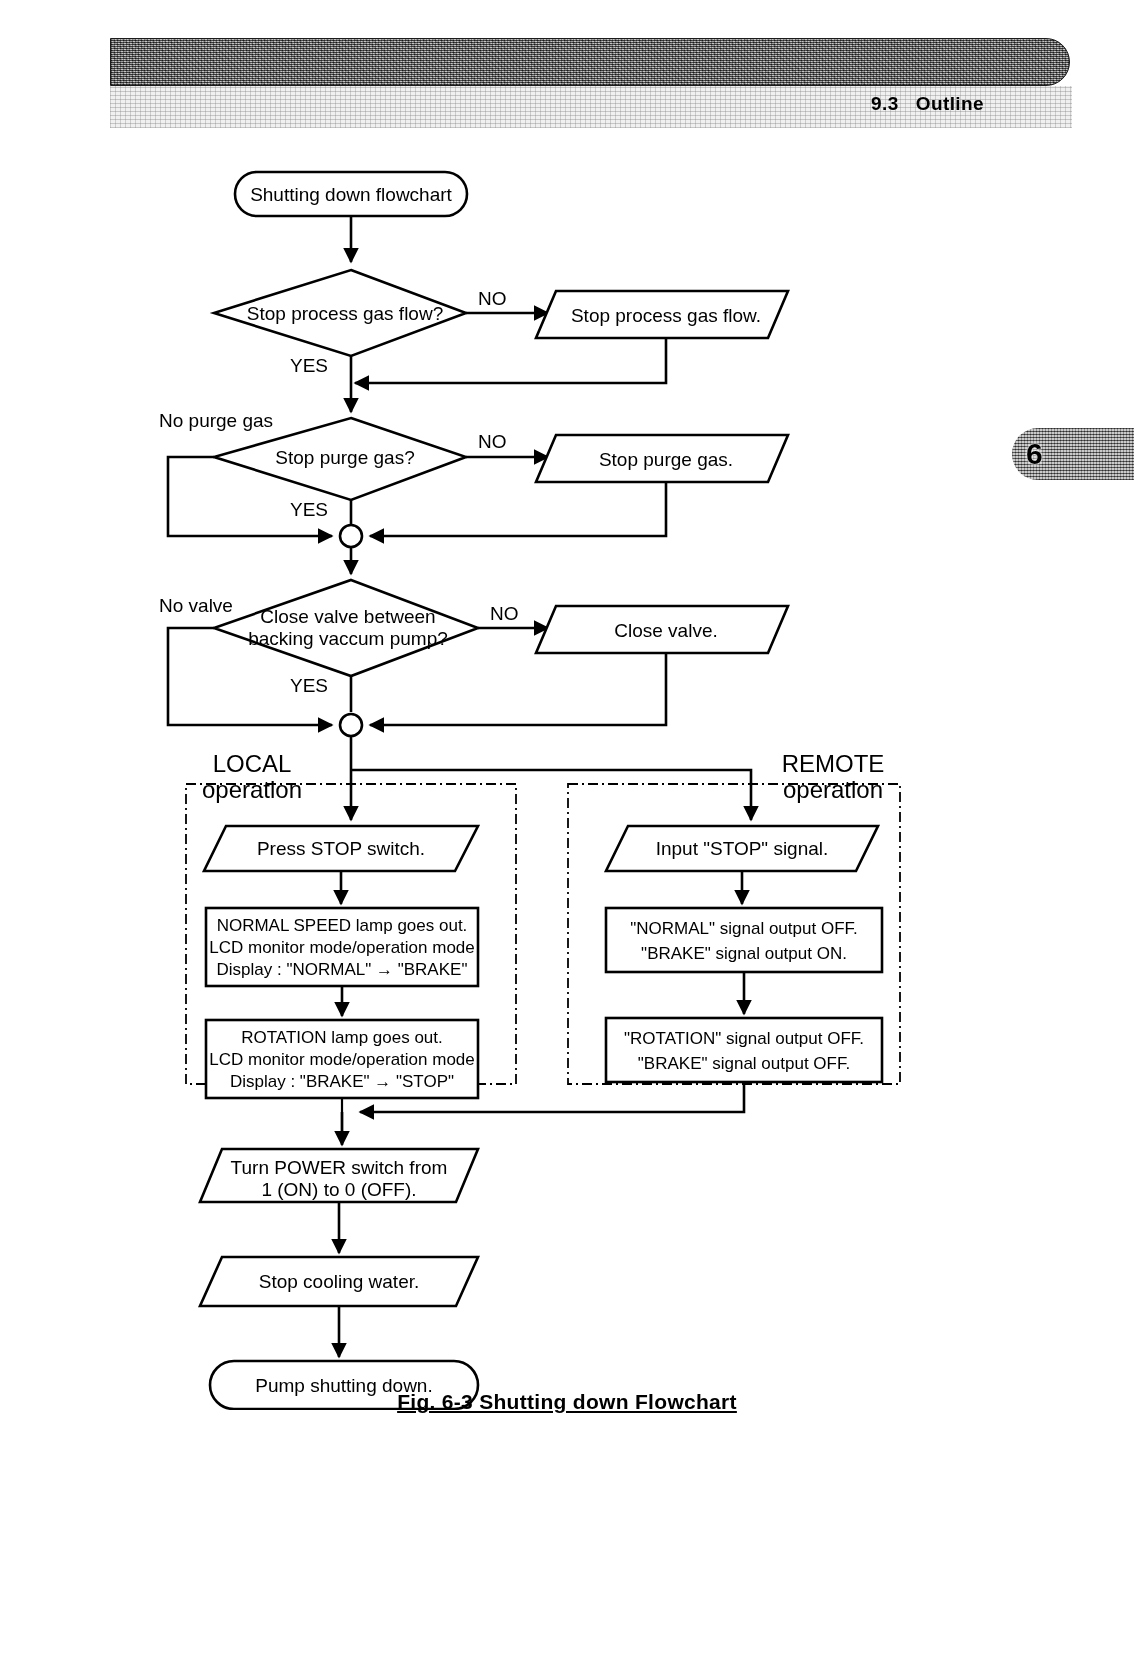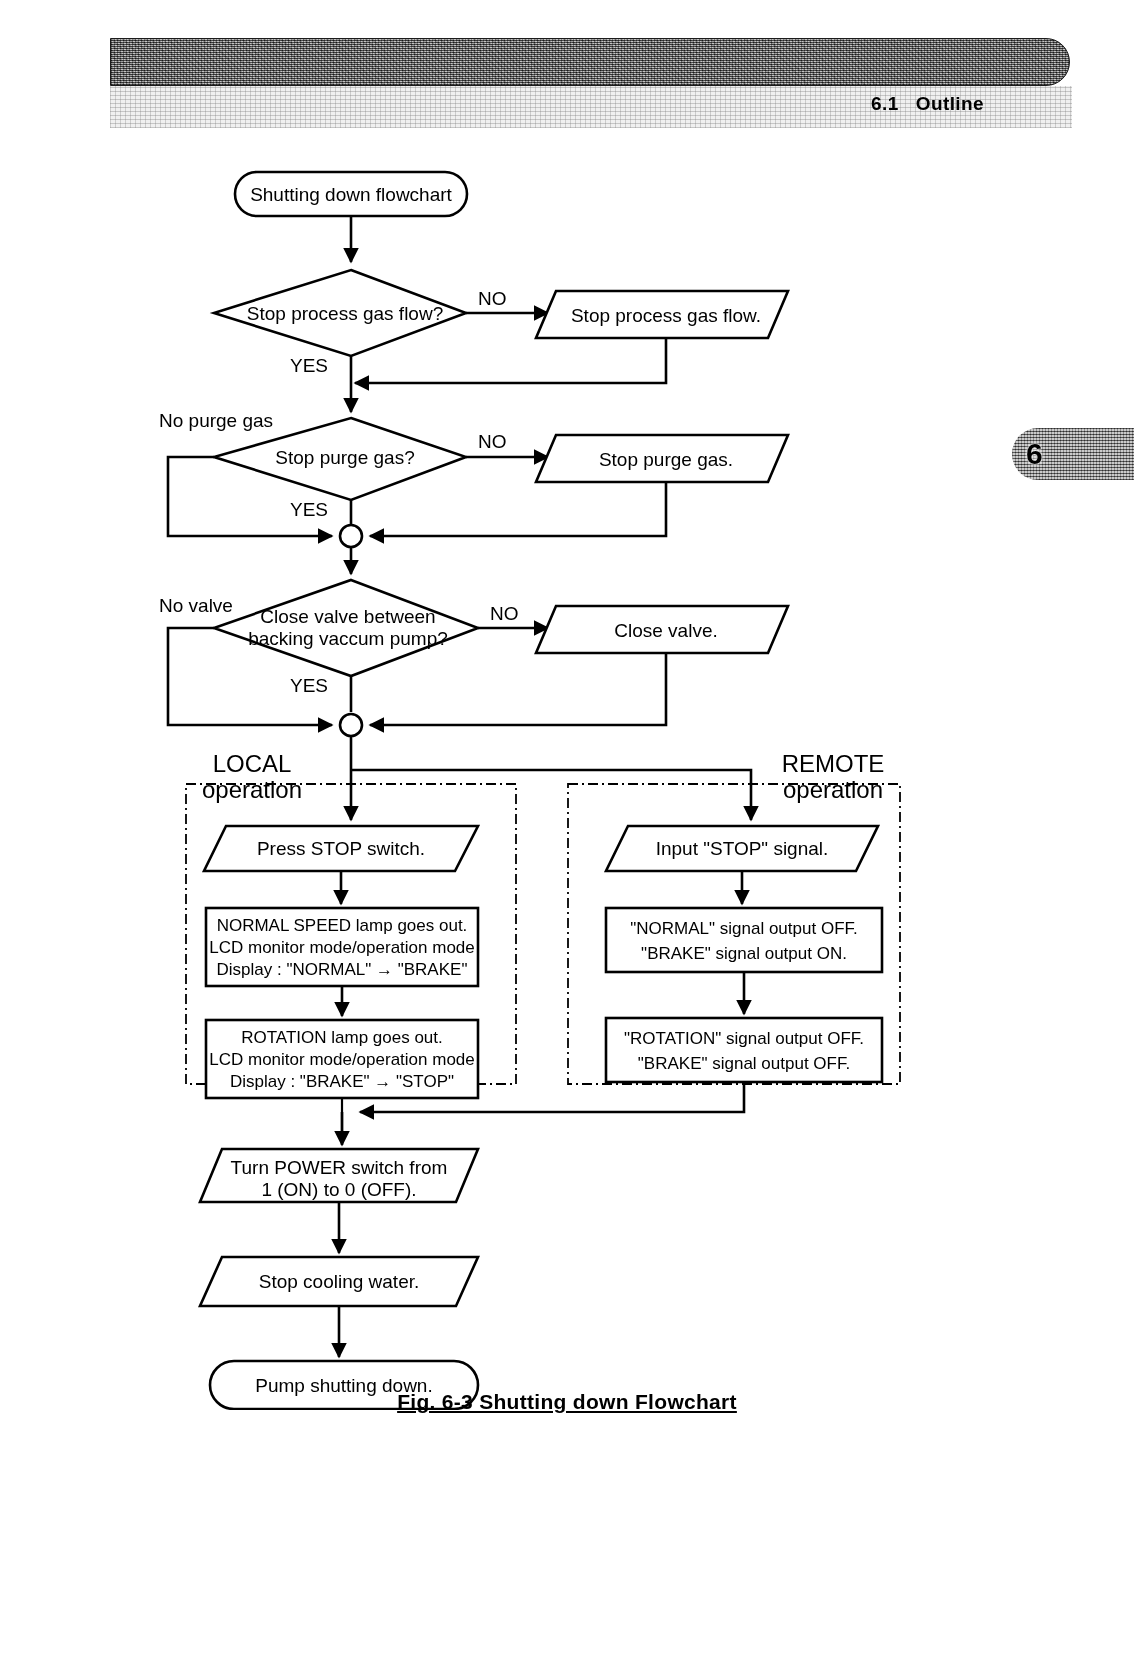--- a/index.html
+++ b/index.html
@@ -124,21 +124,21 @@
     height: 90px;
   }
 </style>
 </head>
 <body>
 
 <div id="header-banner">
   <div class="band"></div>
 </div>
 <div id="header-subband"></div>
-<div id="header-section-label">6.1   Outline</div>
+<div id="header-section-label">9.3   Outline</div>
 
 <div id="chapter-tab">
   <span class="num">6</span>
 </div>
 
 <svg id="flowchart" viewBox="0 0 1134 1260">
   <defs>
     <marker id="arrow" viewBox="0 0 10 10" refX="9" refY="5" markerWidth="6" markerHeight="6" orient="auto-start-reverse">
       <path d="M 0 0 L 10 5 L 0 10 z" fill="#000"></path>
     </marker>

